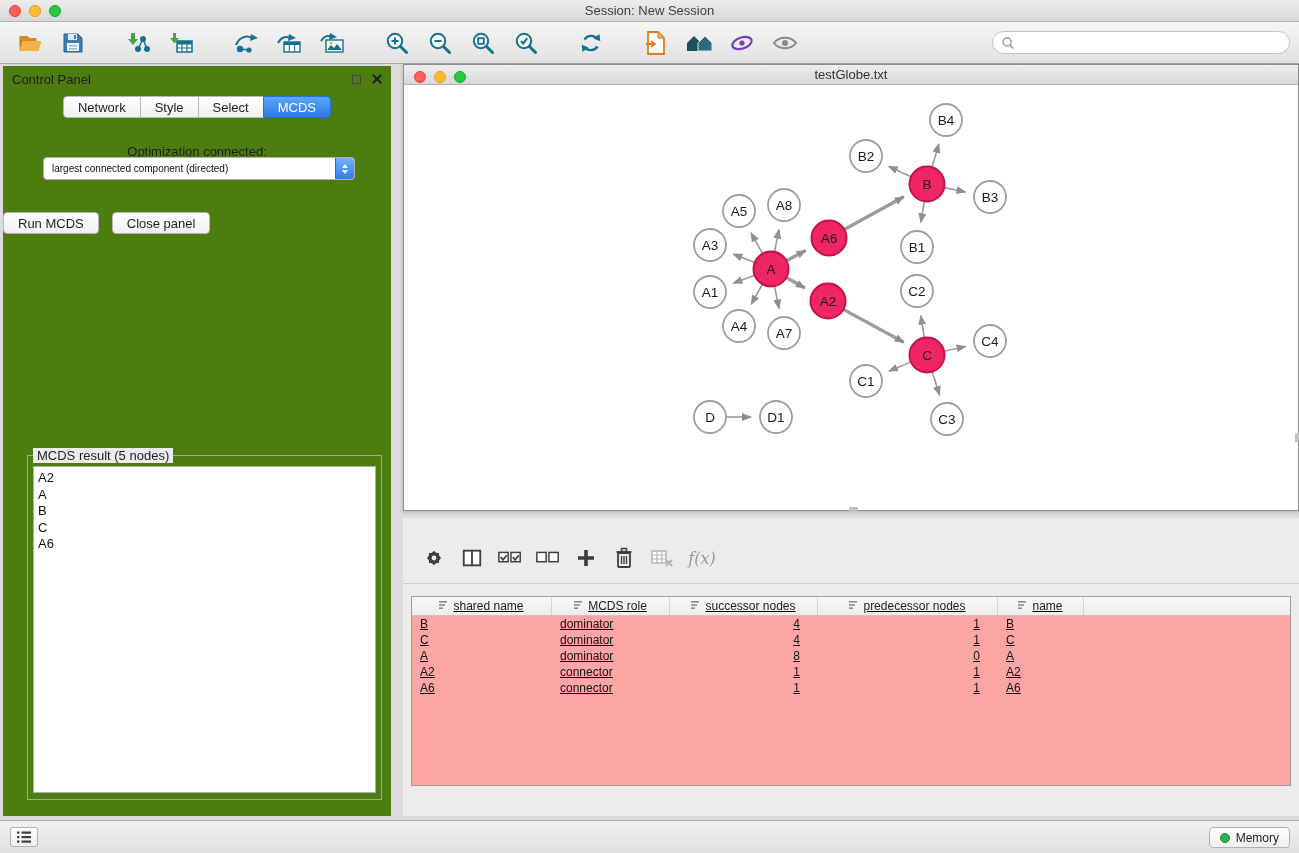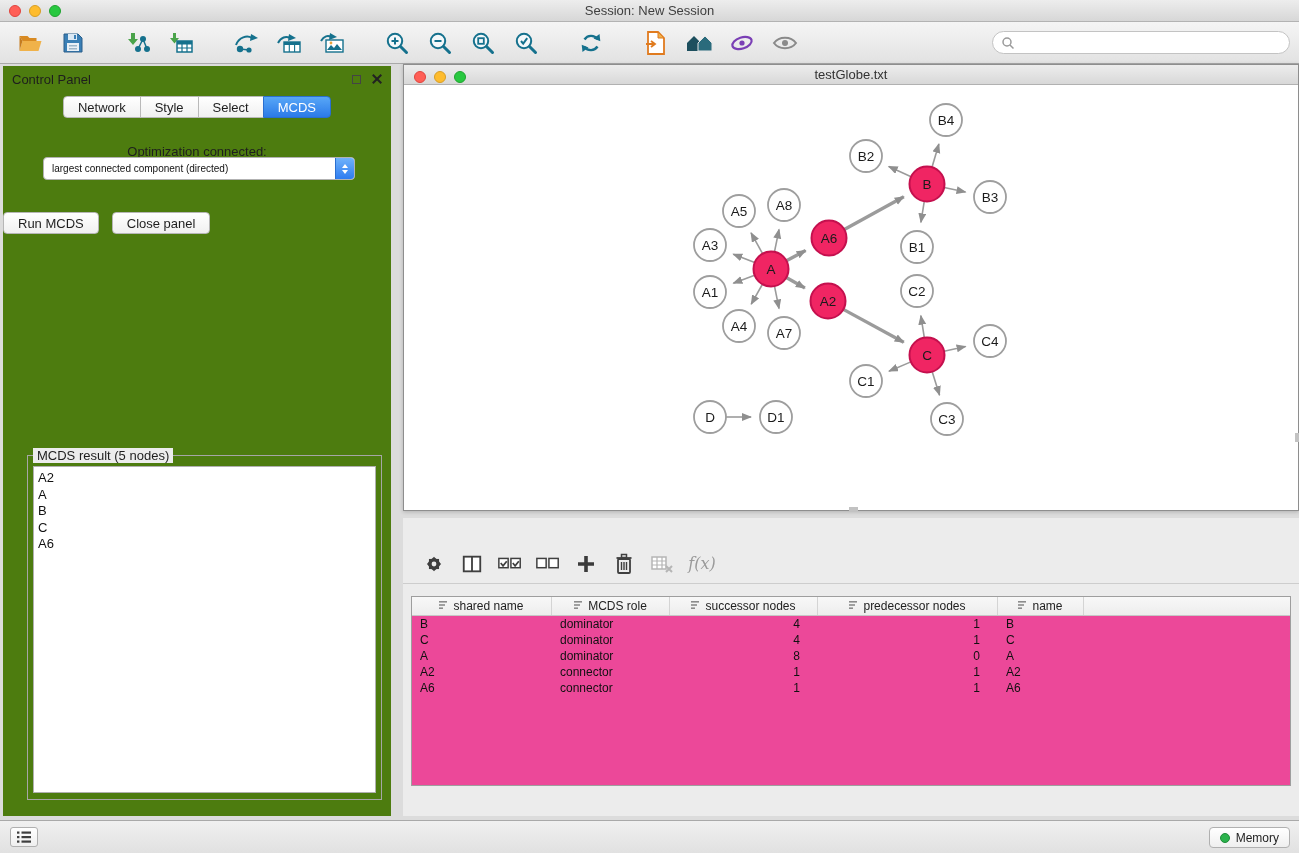--- a/index.html
+++ b/index.html
@@ -69,26 +69,26 @@
   .inner-titlebar { position:relative; height:20px; background:linear-gradient(#ededed,#d8d8d8);
     border-bottom:1px solid #b1b1b1; display:flex; align-items:center; justify-content:center; }
   .inner-titlebar .lights { top:5.5px; left:10px; }
   .inner-title { font-size:13px; color:#333; }
   .net-canvas { position:relative; width:732px; height:422px; background:#fff; }
   .tick-r { position:absolute; right:-1px; top:368px; width:4px; height:9px; background:#c2c2c2; }
   .tick-b { position:absolute; bottom:-1px; left:445px; width:9px; height:4px; background:#c2c2c2; }
 
   
   .table-panel { position:absolute; left:403px; top:518px; width:896px; height:298px; background:#ececec; }
-  .tp-toolbar { position:absolute; left:0; right:0; top:26px; height:40px; display:flex; align-items:center;
+  .tp-toolbar { position:absolute; left:0; right:0; top:26px; height:40px; display:flex; align-items:flex-start;
     padding-left:18px; border-bottom:1px solid #cdcdcd; }
   .tp-btn { width:26px; height:28px; display:flex; align-items:center; justify-content:center; margin-right:12px; }
   .fx-label { font-family:"DejaVu Serif", serif; font-style:italic; font-size:16px; color:#9a9a9a; margin-left:4px; }
-  .table-wrap { position:absolute; left:8px; top:78px; width:880px; height:190px; background:#ec4899;
-    border:1px solid #9e9e9e; overflow:hidden; }
+  .table-wrap { position:absolute; left:8px; top:78px; width:880px; height:190px; background:#fca5a5;
+    border:1px solid #9e9e9e; overflow:hidden;text-decoration:underline; }
   .t-header { display:flex; height:19px; background:linear-gradient(#f8f8f8,#ededed); border-bottom:1px solid #c6c6c6; }
   .th { display:flex; align-items:center; justify-content:center; gap:4px; font-size:12px; color:#222;
     border-right:1px solid #d4d4d4; overflow:hidden; }
   .th.filler { border-right:none; }
   .t-body { }
   .t-row { display:flex; height:16px; align-items:center; }
   .td { font-size:12px; color:#111; padding:0 8px; white-space:nowrap; overflow:hidden; }
   .td.num { text-align:right; padding-right:18px; }
   .table-tabs { position:absolute; left:0; right:0; top:273px; display:flex; justify-content:center; }
   .t-tab { height:21px; padding:0 13px; font-size:12.5px; color:#1e1e1e; display:flex; align-items:center;

